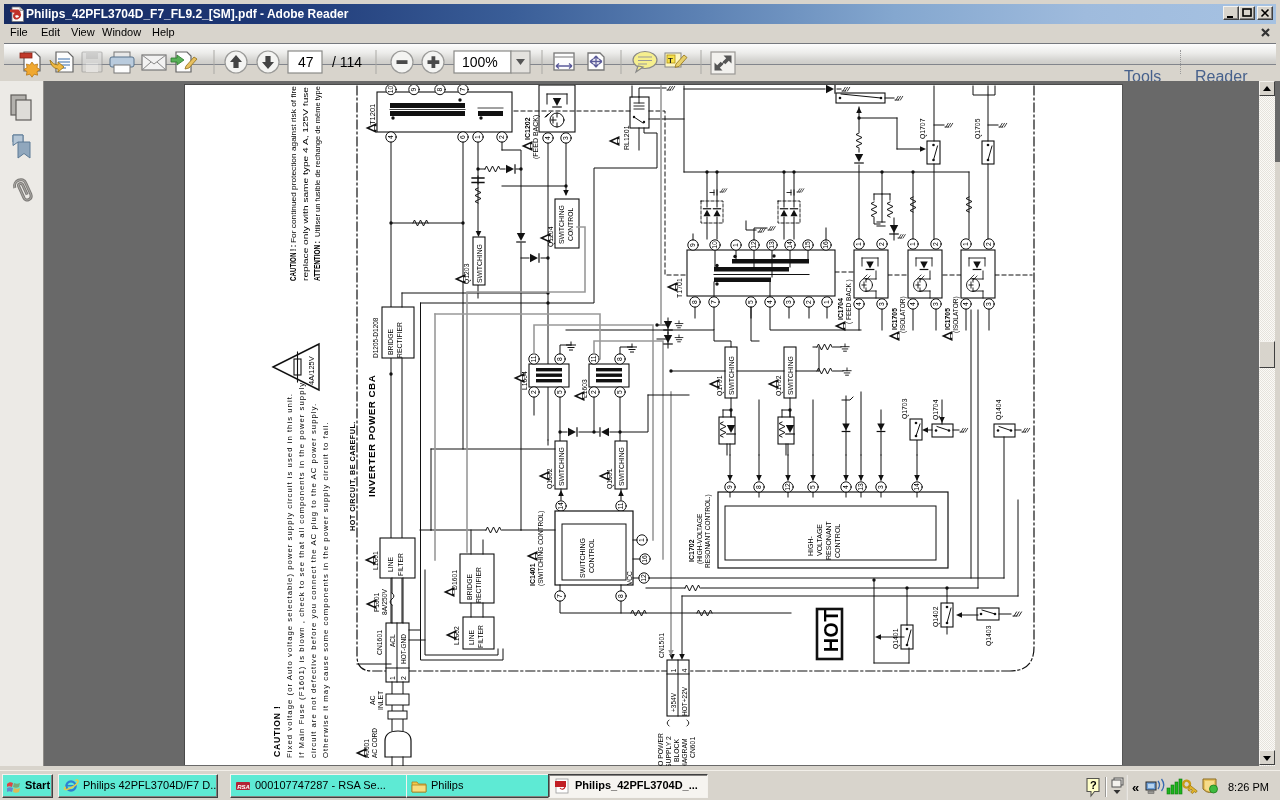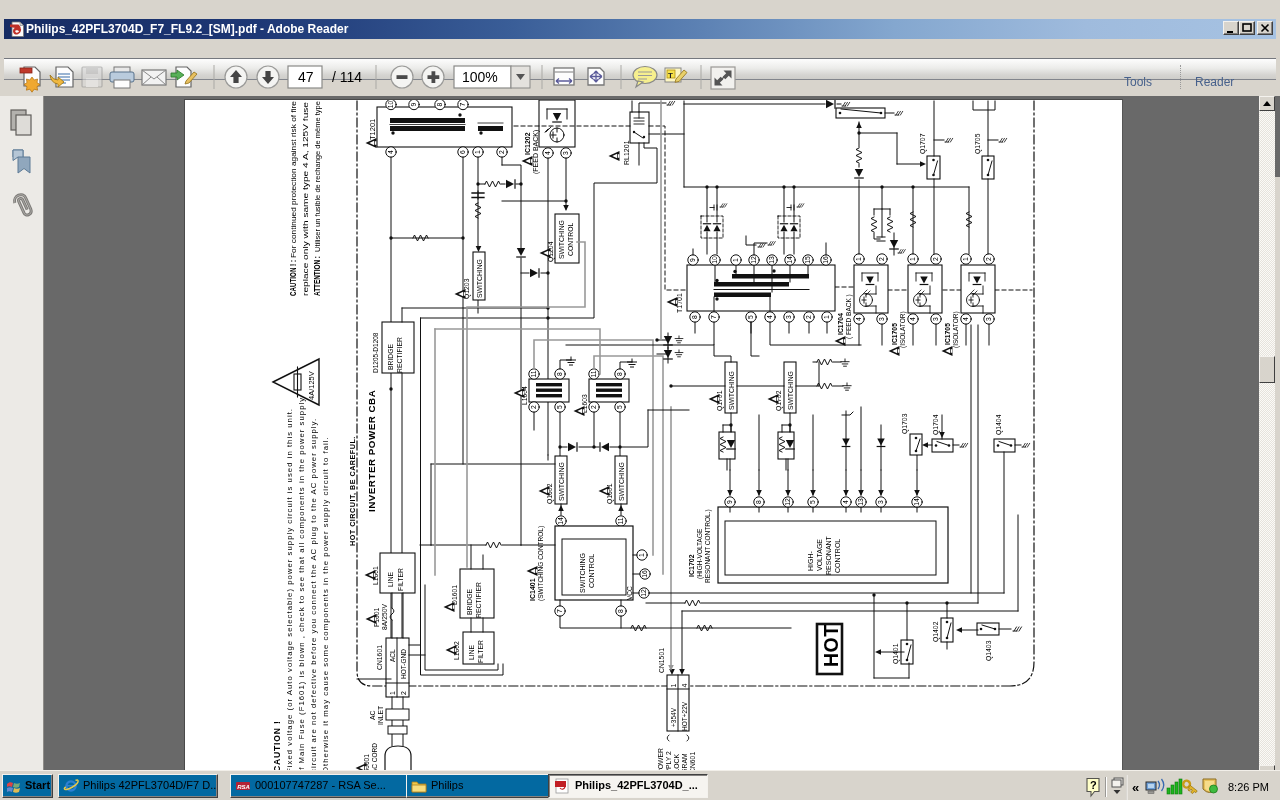--- a/index.html
+++ b/index.html
@@ -1,42 +1,42 @@
 <!DOCTYPE html>
 <html><head>
 <meta charset="utf-8">
 <style>
 * { margin:0; padding:0; box-sizing:border-box; }
 html,body { width:1280px; height:800px; overflow:hidden; font-family:"Liberation Sans", sans-serif; }
 body { background:#d8d4cc; position:relative; }
-.win { position:absolute; left:0; top:0; width:1280px; height:770px; background:#d8d4cc;margin-top:15px; }
+.win { position:absolute; left:0; top:0; width:1280px; height:770px; background:#d8d4cc; }
 .titlebar { position:absolute; left:4px; top:4px; width:1272px; height:20px; font-family:"Liberation Sans",sans-serif;
   background:linear-gradient(90deg,#172c63 0%,#1d3775 20%,#3a5e98 40%,#5d82b4 55%,#84a7cf 70%,#9fbbdd 85%,#a6c2e2 100%);
   color:#fff; font-size:12px; font-weight:bold; line-height:20px; letter-spacing:-0.15px; }
 .titlebar .ttext { position:absolute; left:22px; top:0; white-space:nowrap; letter-spacing:0px; }
 .tbtn { position:absolute; top:2px; width:16px; height:14px; background:#d8d4cc;
   border-top:1px solid #f4f2ee; border-left:1px solid #f4f2ee; border-right:1px solid #404040; border-bottom:1px solid #404040; }
 .tbtn .in { position:absolute; inset:0; border-right:1px solid #848280; border-bottom:1px solid #848280; }
 .menubar { position:absolute; left:4px; top:24px; width:1272px; height:19px; background:#d8d4cc; font-size:11px; color:#000; }
 .menubar span { position:absolute; top:2px; }
 .toolbar { position:absolute; left:4px; top:43px; width:1272px; height:22px;
   background:linear-gradient(180deg,#fdfdfd 0%,#ececea 45%,#d5d4d1 80%,#cecdc9 100%);
   border-top:1px solid #75787e; border-bottom:1px solid #82858c; }
 .toolbar svg { position:absolute; left:0; top:0; }
-.tlabel { position:absolute; top:16px; font-size:12px; color:#47618c; }
+.tlabel { position:absolute; top:24px; font-size:16px; color:#47618c; }
 .content { position:absolute; left:0px; top:81px; width:1280px; height:685px; background:#696969; }
 .sidebar { position:absolute; left:0; top:0; width:44px; height:685px; background:#eceae6; border-right:1px solid #8f8d89; }
 .page { position:absolute; left:184px; top:3px; width:939px; height:681px; background:#fff; border-left:1px solid #4a4a4a; border-top:1px solid #4a4a4a; border-right:1px solid #555; }
 .vscroll { position:absolute; left:1259px; top:0px; width:16px; height:685px; background:repeating-conic-gradient(#fbfaf7 0% 25%, #e6e3dc 0% 50%); background-size:2px 2px; }
 .sbtn { position:absolute; left:0; width:16px; height:15px; background:#d8d4cc;
   border-top:1px solid #f4f2ee; border-left:1px solid #f4f2ee; border-right:1px solid #404040; border-bottom:1px solid #404040; }
 .winborder-r { position:absolute; left:1275px; top:81px; width:5px; height:685px; background:#d8d4cc; }
 .winborder-b { position:absolute; left:0px; top:766px; width:1280px; height:4px; background:#d8d4cc; }
 .taskbar { position:absolute; left:0; top:770px; width:1280px; height:30px; background:#d8d4cc; border-top:1px solid #f2efe9; }
-.tkbtn { position:absolute; top:3px; height:24px; background:#0369a1; font-size:11px; color:#000;
+.tkbtn { position:absolute; top:3px; height:24px; background:#5eead4; font-size:11px; color:#000;
   border-top:1px solid #f4f2ee; border-left:1px solid #f4f2ee; border-right:1px solid #404040; border-bottom:1px solid #404040; }
 .tkbtn .in { position:absolute; inset:0; border-right:1px solid #848280; border-bottom:1px solid #848280; padding:4px 0 0 24px; white-space:nowrap; overflow:hidden; }
 .tkbtn.active { background:#f6f4f0; border-top:1px solid #404040; border-left:1px solid #404040; border-right:1px solid #f4f2ee; border-bottom:1px solid #f4f2ee; font-weight:bold;padding-left:29px; }
 .tkbtn.active .in { border-right:none; border-bottom:none; border-top:1px solid #848280; border-left:1px solid #848280; padding:3px 0 0 25px; }
 .ticon { position:absolute; left:4px; top:3px; width:16px; height:16px; }
 .tray { position:absolute; right:0px; top:3px; height:25px; }
 </style>
 </head>
 <body>
 <div class="win">
@@ -59,20 +59,30 @@
         <svg width="14" height="12" style="position:absolute;left:0;top:0">
           <rect x="3" y="2" width="8" height="7" fill="none" stroke="#000" stroke-width="1.6"></rect>
         </svg>
       </div>
     <div class="tbtn" style="left:1253px">
         <div class="in"></div>
         <svg width="14" height="12" style="position:absolute;left:0;top:0">
           <path d="M3.5 2.5 L10.5 9.5 M10.5 2.5 L3.5 9.5" stroke="#000" stroke-width="1.6"></path>
         </svg>
       </div>
+  </div>
+  <div class="menubar">
+    <span style="left:6px">File</span>
+      <span style="left:37px">Edit</span>
+      <span style="left:67px">View</span>
+      <span style="left:98px">Window</span>
+      <span style="left:148px">Help</span>
+    <svg style="position:absolute;left:1256px;top:3px" width="12" height="12">
+        <path d="M2 2 L9 9 M9 2 L2 9" stroke="#333" stroke-width="2.2"></path>
+      </svg>
   </div>
   <div class="toolbar">
     <svg width="760" height="37" viewBox="0 0 760 37">
 
       <g>
         <path d="M20 8 h11 l5 5 v14 h-16 z" fill="#fdfdfd" stroke="#666" stroke-width="1.2"></path>
         <rect x="16" y="9" width="12" height="5" fill="#c0392b" stroke="#8a2318" stroke-width="0.8"></rect>
         <path d="M28 18 l2.2 3 3.4-1 -0.6 3.6 3 2 -3 2 0.6 3.6 -3.4-1 -2.2 3 -2.2-3 -3.4 1 0.6-3.6 -3-2 3-2 -0.6-3.6 3.4 1z" fill="#f0a830" stroke="#b07010" stroke-width="0.7"></path>
       </g>
 

